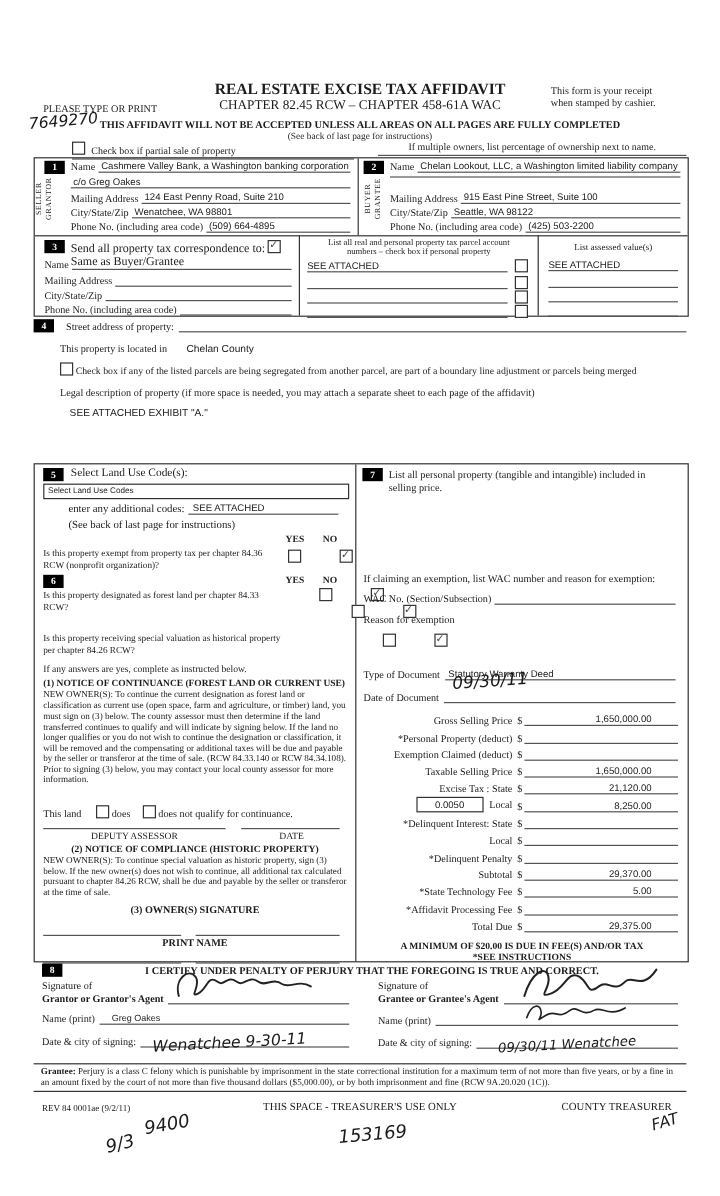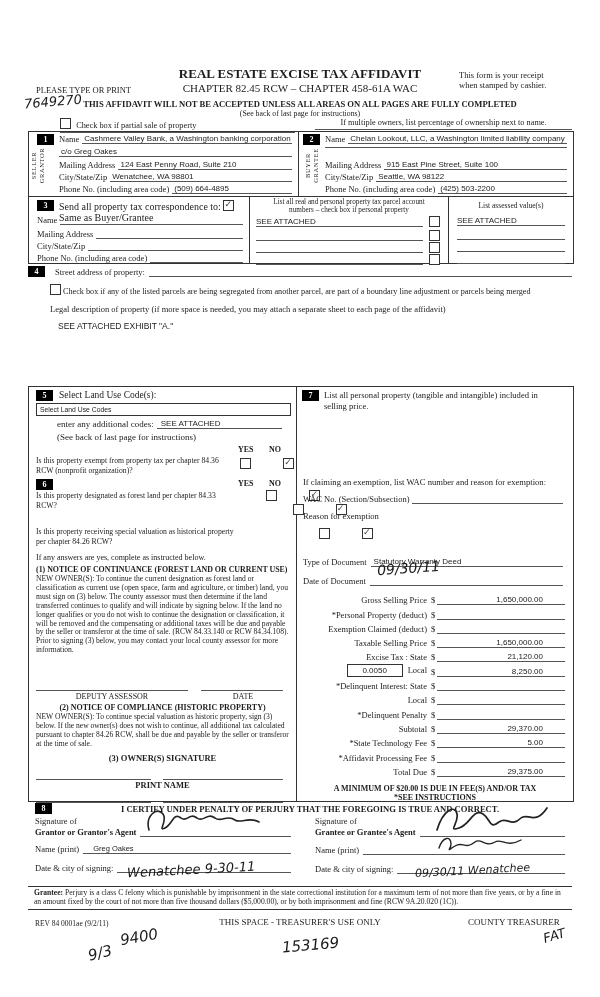--- a/index.html
+++ b/index.html
@@ -171,20 +171,24 @@
       <div class="abs ul" style="left:8px;top:57px;right:8px;height:9px;"></div>
     </div>
   </div>
 
   <div class="abs" style="left:28px;top:266px;width:544px;">
     <div style="display:flex;align-items:flex-end;">
       <span class="secnum" style="margin-right:10px;">4</span>
       <span style="margin-right:4px;">Street address of property:</span>
       <span class="ul" style="flex:1;height:10px;"></span>
     </div>
+    <div style="margin:8px 0 0 22px;">
+      <span>This property is located in</span>
+      <span class="sans" style="font-size:8.5px;margin-left:14px;">Chelan County</span>
+    </div>
     <div style="margin:7px 0 0 22px;font-size:8.2px;">
       <span class="cb"></span>
       <span>Check box if any of the listed parcels are being segregated from another parcel, are part of a boundary line adjustment or parcels being merged</span>
     </div>
     <div style="margin:8px 0 0 22px;">Legal description of property (if more space is needed, you may attach a separate sheet to each page of the affidavit)</div>
     <div class="sans" style="margin:7px 0 0 30px;font-size:8.5px;">SEE ATTACHED EXHIBIT "A."</div>
   </div>
 
   <div class="abs" style="left:28px;top:386px;width:544px;height:414px;border:1px solid #333;">
     <div class="abs" style="left:267px;top:0;width:1px;bottom:0;background:#333;"></div>
@@ -217,20 +221,27 @@
       <span class="cb abs ck" style="left:241px;top:117px;"></span>
 
       <div class="abs q" style="left:7px;top:140px;width:200px;">Is this property receiving special valuation as historical property per chapter 84.26 RCW?</div>
       <span class="cb abs" style="left:211px;top:141px;"></span>
       <span class="cb abs ck" style="left:241px;top:141px;"></span>
 
       <div class="abs" style="left:7px;top:166px;font-size:8px;">If any answers are yes, complete as instructed below.</div>
       <div class="abs b" style="left:7px;top:178px;font-size:7.9px;">(1) NOTICE OF CONTINUANCE  (FOREST LAND OR CURRENT USE)</div>
       <div class="abs smallp" style="left:7px;top:188px;width:253px;">NEW OWNER(S): To continue the current designation as forest land or classification as current use (open space, farm and agriculture, or timber) land, you must sign on (3) below. The county assessor must then determine if the land transferred continues to qualify and will indicate by signing below. If the land no longer qualifies or you do not wish to continue the designation or classification, it will be removed and the compensating or additional taxes will be due and payable by the seller or transferor at the time of sale. (RCW 84.33.140 or RCW 84.34.108). Prior to signing (3) below, you may contact your local county assessor for more information.</div>
 
+      <div class="abs" style="left:7px;top:284px;font-size:8.5px;">
+        <span>This land</span>
+        <span class="cb" style="margin-left:10px;"></span>
+        <span>does</span>
+        <span class="cb" style="margin-left:8px;"></span>
+        <span>does not qualify for continuance.</span>
+      </div>
 
       <div class="abs ul" style="left:7px;top:295px;width:152px;height:8px;"></div>
       <div class="abs ul" style="left:172px;top:295px;width:82px;height:8px;"></div>
       <div class="abs ctr" style="left:20px;top:305px;width:126px;font-size:8px;">DEPUTY ASSESSOR</div>
       <div class="abs ctr" style="left:186px;top:305px;width:56px;font-size:8px;">DATE</div>
 
       <div class="abs b ctr" style="left:0;top:316px;width:267px;font-size:8px;">(2) NOTICE OF COMPLIANCE (HISTORIC PROPERTY)</div>
       <div class="abs smallp" style="left:7px;top:326px;width:253px;">NEW OWNER(S): To continue special valuation as historic property, sign (3) below. If the new owner(s) does not wish to continue, all additional tax calculated pursuant to chapter 84.26 RCW, shall be due and payable by the seller or transferor at the time of sale.</div>
       <div class="abs b ctr" style="left:0;top:366px;width:267px;font-size:8.5px;">(3)  OWNER(S) SIGNATURE</div>
 

